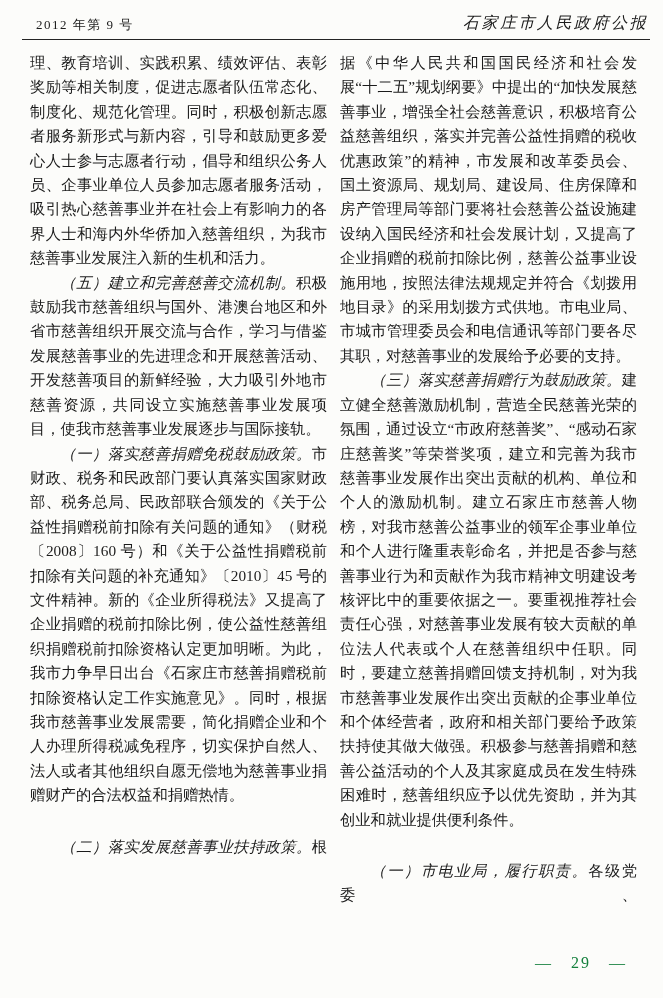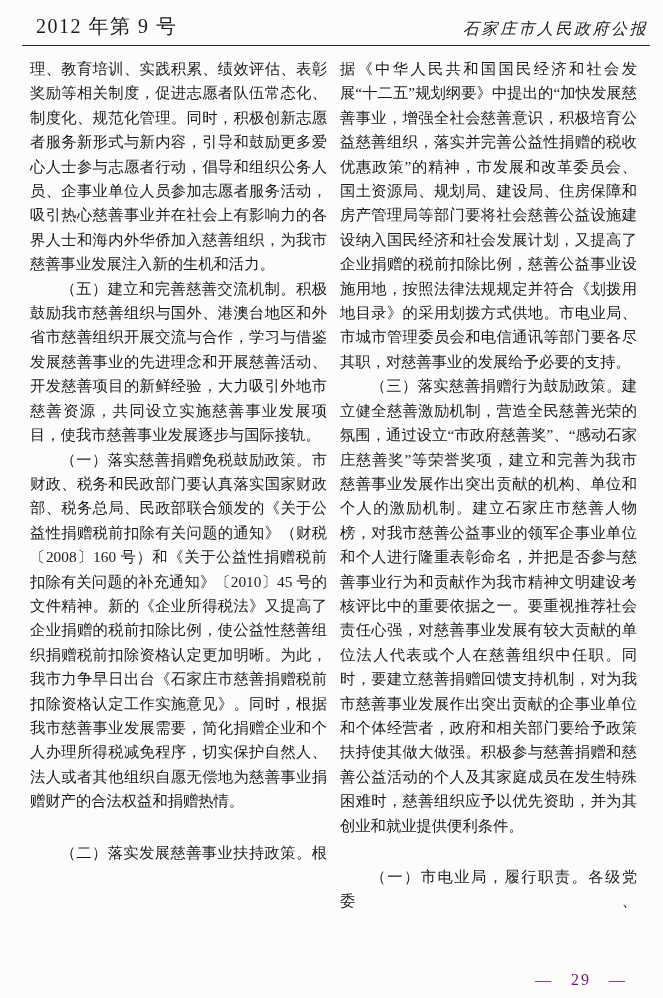--- a/index.html
+++ b/index.html
@@ -16,21 +16,21 @@
     overflow: hidden;
     box-sizing: border-box;
   }
   .header {
     display: flex;
     justify-content: space-between;
     align-items: flex-end;
     padding: 13px 15px 2px 36px;
   }
   .issue {
-    font-size: 20px;
+    font-size: 13px;
     letter-spacing: 1.5px;
   }
   .pub {
     font-size: 16px;
     font-style: italic;
     letter-spacing: 2.5px;
   }
   .rule {
     height: 0;
     border-top: 1.6px solid #242424;
@@ -50,30 +50,30 @@
   .col p { margin: 0; }
   p.body { text-indent: 0; }
   p.para { text-indent: 2em; }
   p.heading {
     text-indent: 2em;
     font-family: "Liberation Sans", "DejaVu Sans", sans-serif;
     font-weight: 700;
     font-size: 16.4px;
     line-height: 24.4px;
   }
-  .lead { }
+  .lead { font-style: italic; }
   p.fill { text-align-last: justify; margin-top: 27px; }
   .footer {
     position: absolute;
     right: 36px;
-    bottom: 9px;
+    bottom: 26px;
     font-size: 16px;
     letter-spacing: 2px;
     word-spacing: 12px;
-    color: #701a75;
+    color: #15803d;
   }
 </style>
 </head>
 <body>
 
 <div class="page">
   <div class="header">
     <span class="issue">2012 年第 9 号</span>
     <span class="pub">石家庄市人民政府公报</span>
   </div>

